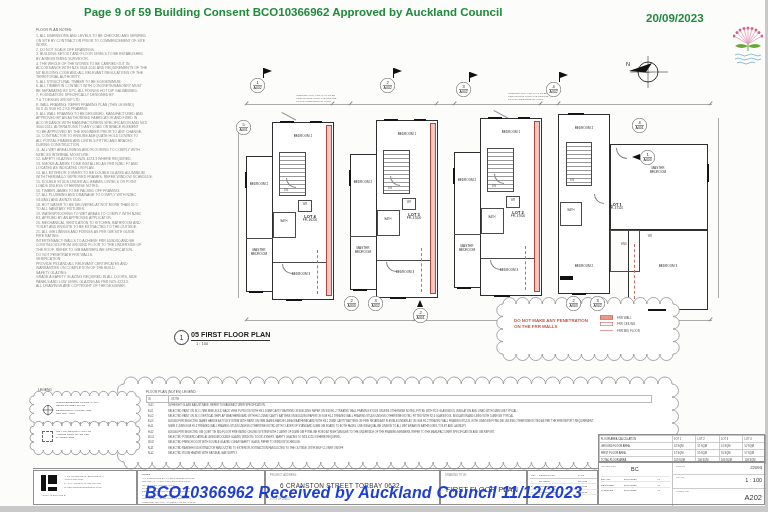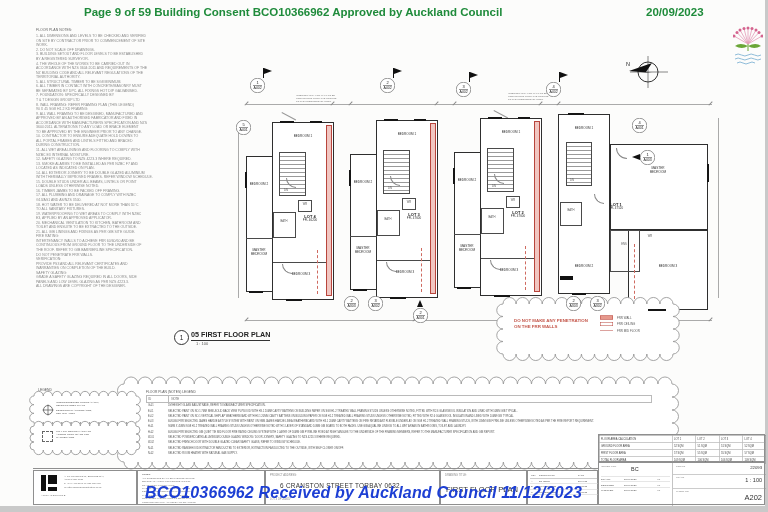--- a/index.html
+++ b/index.html
@@ -70,21 +70,21 @@
   .contact div{font-size:4.8px;color:#666;line-height:1.55;white-space:nowrap}
   .nbox div{font-size:4.6px;color:#777;line-height:1.5;white-space:nowrap}
 </style>
 </head>
 <body>
 
 <div id="page">
 <div id="sheet">
 
   <div class="t hdr" style="left:84px;top:6px">Page 9 of 59   Building Consent BCO10366962 Approved by Auckland Council</div>
-  <div class="t hdr" style="left:646px;top:6px">20/09/2023</div>
+  <div class="t hdr" style="left:646px;top:12px">20/09/2023</div>
 
   <svg class="t" style="left:733px;top:19px" width="30" height="46" viewBox="0 0 30 46">
     <g stroke="#e39ab8" stroke-width="0.8">
       <line x1="15" y1="25" x2="1" y2="17"></line>
           <line x1="15" y1="25" x2="4" y2="13.5"></line>
           <line x1="15" y1="25" x2="7" y2="11"></line>
           <line x1="15" y1="25" x2="11" y2="9.5"></line>
           <line x1="15" y1="25" x2="15" y2="9"></line>
           <line x1="15" y1="25" x2="19" y2="9.5"></line>
           <line x1="15" y1="25" x2="23" y2="11"></line>

